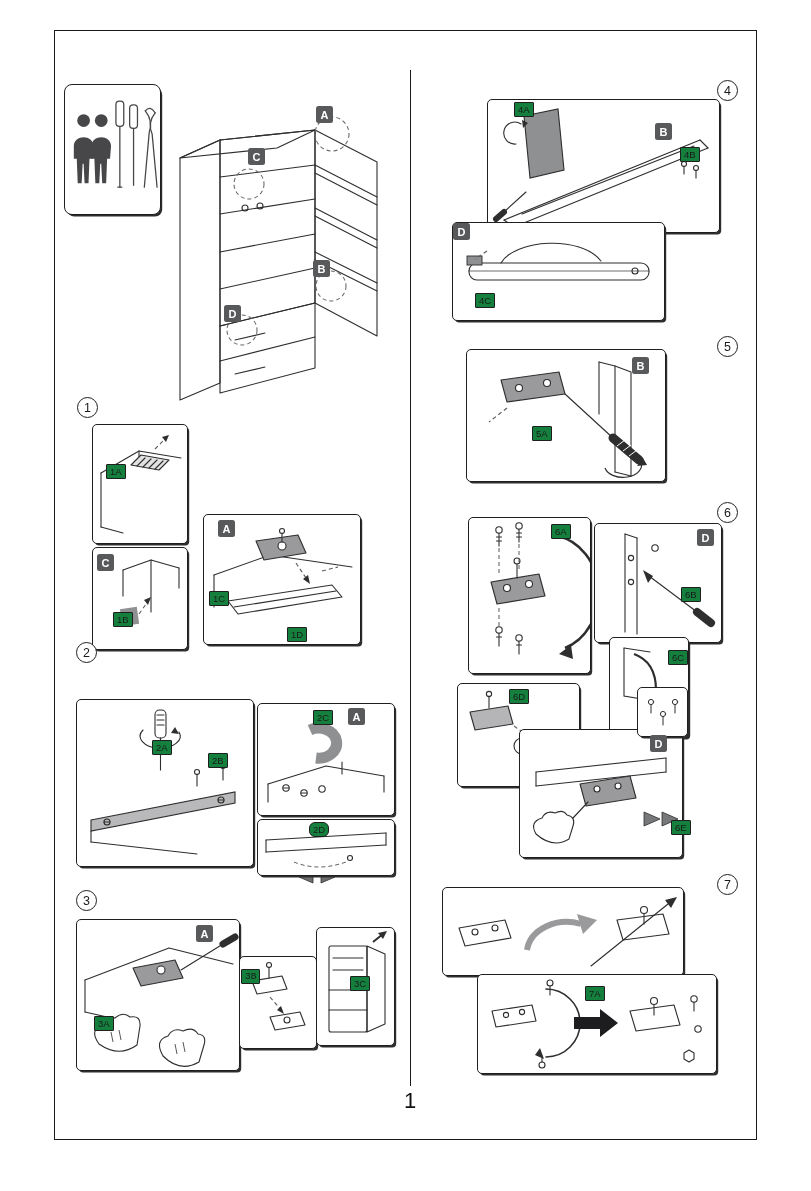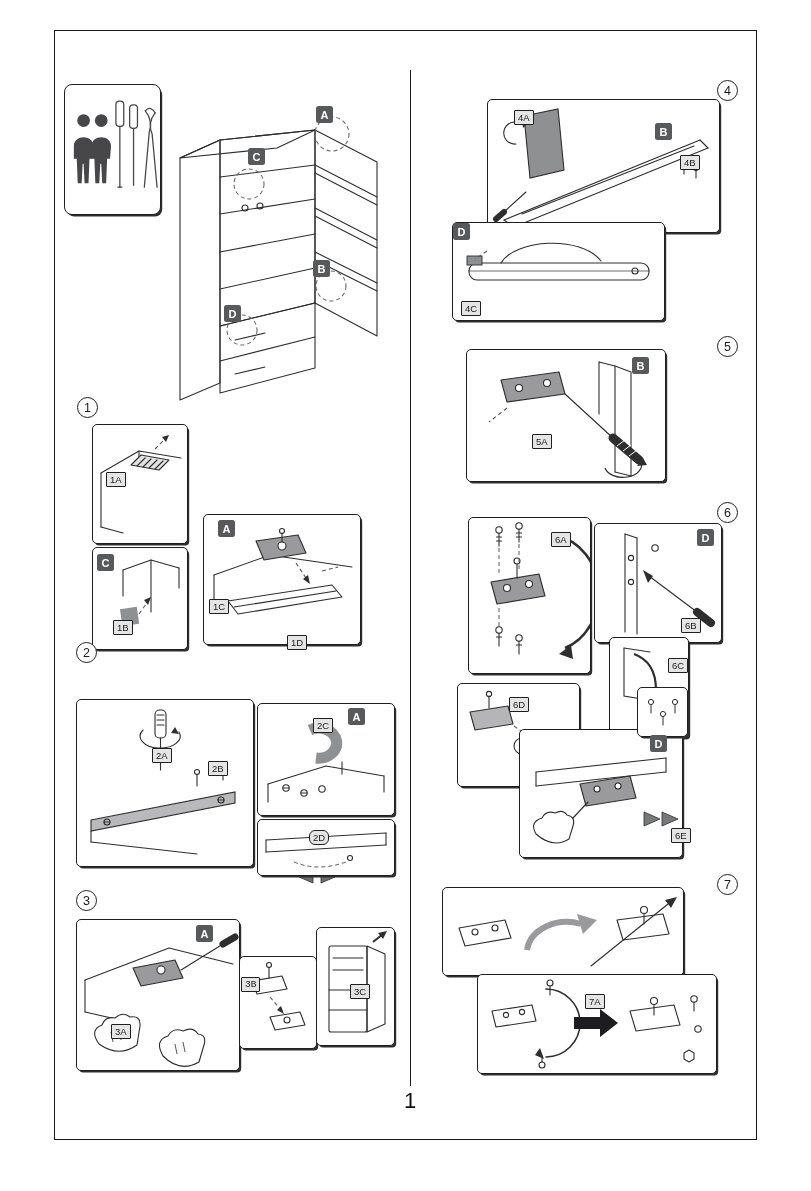--- a/index.html
+++ b/index.html
@@ -31,23 +31,23 @@
     position:absolute; width:21px; height:21px; border:1.2px solid #1f1f1f;
     border-radius:50%; display:flex; align-items:center; justify-content:center;
     font-size:12.5px; background:#fff; z-index:6;
   }
   .badge {
     position:absolute; width:17px; height:17px; background:#58595b; color:#ffffff;
     display:flex; align-items:center; justify-content:center; font-size:11px;
     font-weight:bold; border-radius:2.5px; z-index:6;
   }
   .slabel {
-    position:absolute; min-width:17px; padding:1px 3px; background:#e5e5e5;
+    position:absolute; min-width:17px; padding:1px 3px; background:#15803d;
     border:0.9px solid #1f1f1f; border-radius:1px; font-size:9.5px; line-height:11px;
-    text-align:center; z-index:6;margin-top:8px;
+    text-align:center; z-index:6;
   }
 </style>
 </head>
 <body>
 
 <div class="page">
 
   <div class="frame"></div>
   <div class="divider"></div>
   <div class="page-num">1</div>
@@ -267,21 +267,21 @@
         </g>
         <g fill="none" stroke="#2e2e2e" stroke-width="0.8">
           <line x1="34" y1="112" x2="36" y2="122"></line>
           <line x1="42" y1="110" x2="44" y2="120"></line>
           <line x1="98" y1="124" x2="100" y2="134"></line>
           <line x1="106" y1="122" x2="108" y2="132"></line>
         </g>
       </svg>
     </div>
     <div class="badge" style="left:196px; top:925px;">A</div>
-    <div class="slabel" style="left:111px; top:1016px;">3A</div>
+    <div class="slabel" style="left:94px; top:1016px;">3A</div>
 
     <div class="panel" style="left:239px; top:956px; width:78px; height:93px;">
       <svg viewBox="0 0 76 91">
         <g fill="none" stroke="#2e2e2e" stroke-width="1.1" stroke-linejoin="round" stroke-linecap="round">
           <polygon points="12,24 42,19 47,32 17,37"></polygon>
           <line x1="29" y1="10" x2="29" y2="21"></line>
           <circle cx="29" cy="8" r="2.5"></circle>
           <polygon points="30,60 60,55 65,68 35,73"></polygon>
           <circle cx="47" cy="63" r="3"></circle>
         </g>
@@ -343,21 +343,21 @@
           <rect x="16" y="40" width="180" height="17" rx="8"></rect>
           <line x1="16" y1="48" x2="196" y2="48" stroke-width="0.7"></line>
           <path d="M48 40 C62 16 128 12 148 38"></path>
           <circle cx="182" cy="48" r="3"></circle>
         </g>
         <rect x="14" y="33" width="15" height="9" fill="#8f9092" stroke="#2e2e2e" stroke-width="0.9"></rect>
         <path d="M34 28 L22 36" fill="none" stroke="#5a5a5c" stroke-width="1.1" stroke-dasharray="4 3"></path>
       </svg>
     </div>
     <div class="badge" style="left:453px; top:223px;">D</div>
-    <div class="slabel" style="left:461px; top:293px;">4C</div>
+    <div class="slabel" style="left:475px; top:293px;">4C</div>
   </section>
 
   <section>
     <div class="stepc" style="left:717px; top:336px;">5</div>
 
     <div class="panel" style="left:466px; top:349px; width:200px; height:133px;">
       <svg viewBox="0 0 198 131">
         <g fill="none" stroke="#2e2e2e" stroke-width="1.1" stroke-linejoin="round" stroke-linecap="round">
           <polyline points="132,12 148,16 148,122"></polyline>
           <line x1="132" y1="12" x2="132" y2="64"></line>
@@ -429,21 +429,21 @@
           <circle cx="36" cy="34" r="2.6"></circle>
           <circle cx="36" cy="58" r="2.6"></circle>
           <circle cx="60" cy="24" r="3.2"></circle>
           <line x1="102" y1="88" x2="54" y2="52"></line>
         </g>
         <line x1="102" y1="88" x2="116" y2="99" stroke="#2e2e2e" stroke-width="8" stroke-linecap="round"></line>
         <polygon points="48,46 58,52 53,59" fill="#2e2e2e"></polygon>
       </svg>
     </div>
     <div class="badge" style="left:697px; top:529px;">D</div>
-    <div class="slabel" style="left:681px; top:610px;">6B</div>
+    <div class="slabel" style="left:681px; top:587px;">6B</div>
 
     <div class="panel" style="left:609px; top:637px; width:80px; height:101px;">
       <svg viewBox="0 0 78 99">
         <g fill="none" stroke="#2e2e2e" stroke-width="1.1" stroke-linecap="round">
           <polyline points="14,10 14,58 62,66"></polyline>
           <line x1="14" y1="10" x2="40" y2="14"></line>
           <circle cx="46" cy="54" r="2.6"></circle>
         </g>
         <path d="M24 16 q22 8 22 36" stroke="#2e2e2e" stroke-width="2.2" fill="none"></path>
       </svg>

